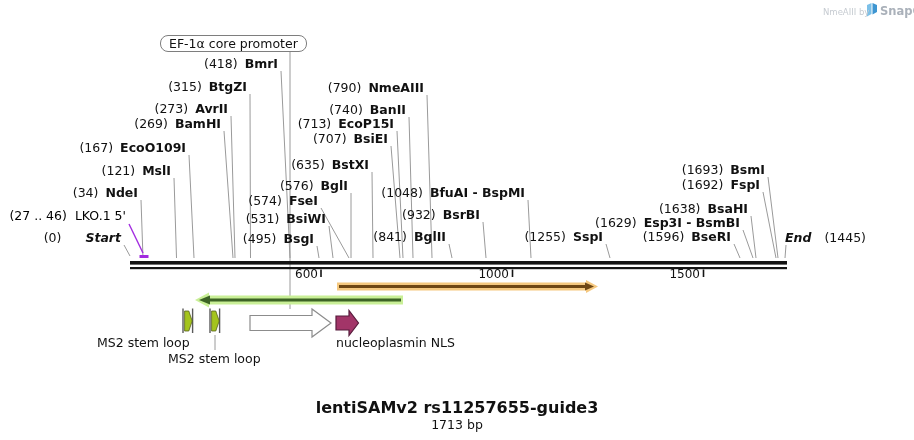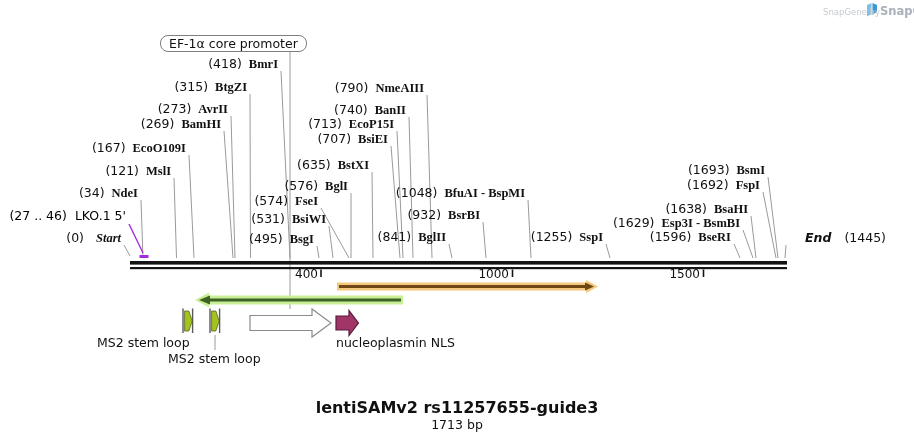--- a/index.html
+++ b/index.html
@@ -6,24 +6,24 @@
   html,body { background:#fff; }
   #canvas {
     position:relative; width:914px; height:440px; background:#ffffff;
     font-family:"DejaVu Sans", sans-serif; color:#111; overflow:hidden;
   }
   svg.overlay { position:absolute; left:0; top:0; width:914px; height:440px; }
   .site, .term, .lko, .ticklabel, .featlabel {
     position:absolute; white-space:nowrap; font-size:12.5px; line-height:14px; color:#111;
   }
   .anchor-right { transform:translateX(-100%); }
-  .site .n { font-weight:bold; margin-left:7px;font-family:Liberation Serif, serif; }
+  .site .n { font-weight:bold; margin-left:7px; }
   .term .p { margin-left:0; }
-  .term .t { font-weight:bold; font-style:italic;margin-left:20px; }
-  .term .gapL { margin-left:12px;font-family:Liberation Serif, serif; }
+  .term .t { font-weight:bold; font-style:italic; }
+  .term .gapL { margin-left:24px; }
   .term .gapR { margin-left:13px; }
   .lko { color:#000000; }
   .lko .n { margin-left:8px; }
   .ticklabel { font-size:12px; }
   .promoter-box {
     position:absolute; left:160px; top:35px; height:17px; padding:1px 8px 0 8px;
     border:1px solid #7e7e7e; border-radius:8px; background:#fff;
     font-size:12.5px; line-height:14px; white-space:nowrap; z-index:2;
   }
   .wm { position:absolute; white-space:nowrap; }
@@ -115,21 +115,21 @@
     <polygon points="250,315.5 312,315.5 312,309 331,323 312,337 312,330.5 250,330.5" fill="#ffffff" stroke="#8c8c8c" stroke-width="1.2"></polygon>
 
     <polygon points="336,316 349,316 349,310.5 358.5,323 349,335.5 349,330 336,330" fill="#a23568" stroke="#571c3c" stroke-width="1.2"></polygon>
 
     <g>
       <polygon points="867,5 871.5,3 871.5,14 867,16.5" fill="#7cc0e8"></polygon>
       <polygon points="872.5,3 877,5 877,12 872.5,14.5" fill="#3d95d1"></polygon>
     </g>
   </svg>
 
-  <div class="wm wm-created">SnapGene by</div>
+  <div class="wm wm-created">NmeAIII by</div>
   <div class="wm wm-brand">SnapGene</div>
 
   <div class="promoter-box">EF-1α core promoter</div>
 
   <div class="site anchor-right" style="left:278px;top:57px"><span class="p">(418)</span><span class="n">BmrI</span></div>
   <div class="site anchor-right" style="left:247px;top:80px"><span class="p">(315)</span><span class="n">BtgZI</span></div>
   <div class="site anchor-right" style="left:228px;top:102px"><span class="p">(273)</span><span class="n">AvrII</span></div>
   <div class="site anchor-right" style="left:221px;top:117px"><span class="p">(269)</span><span class="n">BamHI</span></div>
   <div class="site anchor-right" style="left:186px;top:141px"><span class="p">(167)</span><span class="n">EcoO109I</span></div>
   <div class="site anchor-right" style="left:171px;top:164px"><span class="p">(121)</span><span class="n">MslI</span></div>
@@ -151,21 +151,21 @@
   <div class="site anchor-right" style="left:731px;top:230px"><span class="p">(1596)</span><span class="n">BseRI</span></div>
   <div class="site anchor-right" style="left:748px;top:202px"><span class="p">(1638)</span><span class="n">BsaHI</span></div>
   <div class="site anchor-right" style="left:760px;top:178px"><span class="p">(1692)</span><span class="n">FspI</span></div>
   <div class="site anchor-right" style="left:765px;top:163px"><span class="p">(1693)</span><span class="n">BsmI</span></div>
 
   <div class="lko anchor-right" style="left:126px;top:209px"><span class="p">(27 .. 46)</span><span class="n">LKO.1 5'</span></div>
 
   <div class="term anchor-right" style="left:121px;top:231px"><span class="p">(0)</span><span class="t gapL">Start</span></div>
   <div class="term" style="left:785px;top:231px"><span class="t">End</span><span class="p gapR">(1445)</span></div>
 
-  <div class="ticklabel anchor-right" style="left:318px;top:267px">400</div>
+  <div class="ticklabel anchor-right" style="left:318px;top:267px">600</div>
   <div class="ticklabel anchor-right" style="left:509px;top:267px">1000</div>
   <div class="ticklabel anchor-right" style="left:700px;top:267px">1500</div>
 
   <div class="featlabel" style="left:97px;top:336px">MS2 stem loop</div>
   <div class="featlabel" style="left:168px;top:352px">MS2 stem loop</div>
   <div class="featlabel" style="left:336px;top:336px">nucleoplasmin NLS</div>
 
   <div class="title-name">lentiSAMv2 rs11257655-guide3</div>
   <div class="title-len">1713 bp</div>
 

